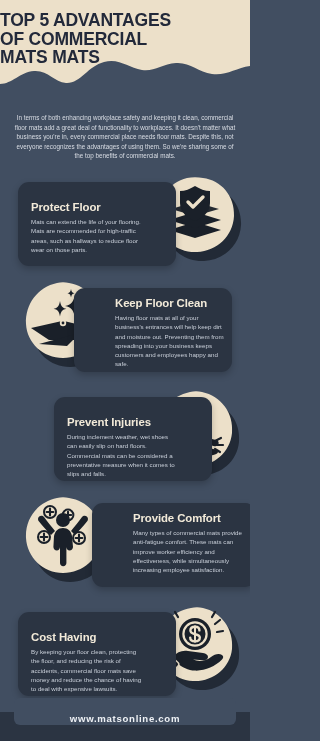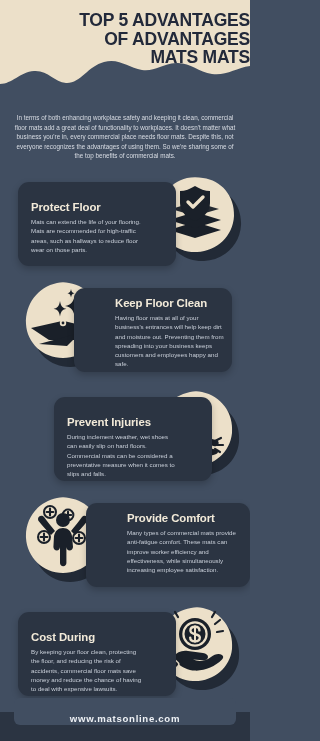--- a/index.html
+++ b/index.html
@@ -16,21 +16,21 @@
   .header{
     position:absolute;top:0;left:0;width:250px;height:104px;
     background:#ece0c9;
   }
   .header-wave{
     position:absolute;left:0;top:58px;width:250px;height:52px;
     display:block;
   }
   .title{
     position:absolute;top:11px;left:0;width:250px;
-    text-align:right;
+    text-align:left;
     font-size:17.5px;
     line-height:18.5px;
     font-weight:bold;
     letter-spacing:-0.2px;
     color:#22293a;
     font-family:"Liberation Sans",sans-serif;
   }
   .title span{display:block;}
 
   
@@ -92,21 +92,21 @@
   }
 </style>
 </head>
 <body>
 
 <div class="page">
 
   <div class="header">
     <div class="title">
       <span>TOP 5 ADVANTAGES</span>
-      <span>OF ADVANTAGES</span>
+      <span>OF COMMERCIAL</span>
       <span>MATS MATS</span>
     </div>
     <svg class="header-wave" viewBox="0 0 250 52" preserveAspectRatio="none">
       <path d="M0,26 C12,26 20,14 34,13 C48,12 54,24 66,25 C80,26 88,8 104,4
                C120,0 128,10 142,12 C154,14 162,6 176,5 C190,4 198,14 212,16
                C226,18 236,10 250,8 L250,52 L0,52 Z" fill="#414e61"></path>
     </svg>
   </div>
 
   <p class="intro">In terms of both enhancing workplace safety and keeping it clean, commercial floor mats add a great deal of functionality to workplaces. It doesn't matter what business you're in, every commercial place needs floor mats. Despite this, not everyone recognizes the advantages of using them. So we're sharing some of the top benefits of commercial mats.</p>
@@ -221,21 +221,21 @@
         <circle cx="60" cy="47" r="6"></circle>
       </g>
       <g stroke="#1a2029" stroke-width="2.1" stroke-linecap="round">
         <path d="M31,17.6 L31,24.4 M27.6,21 L34.4,21"></path>
         <path d="M49,20.8 L49,27.2 M45.8,24 L52.2,24"></path>
         <path d="M25,42.6 L25,49.4 M21.6,46 L28.4,46"></path>
         <path d="M60,43.6 L60,50.4 M56.6,47 L63.4,47"></path>
       </g>
     </svg>
   </div>
-  <div class="card right-text" style="left:86px;top:503px;width:164px;height:84px;">
+  <div class="card right-text" style="left:92px;top:503px;width:164px;height:84px;">
     <div class="card-inner" style="padding-left:41px;">
       <div class="card-title">Provide Comfort</div>
       <div class="card-body" style="width:112px;">Many types of commercial mats provide anti-fatigue comfort. These mats can improve worker efficiency and effectiveness, while simultaneously increasing employee satisfaction.</div>
     </div>
   </div>
 
   <div class="blob" style="left:151px;top:600px;">
     <svg viewBox="0 0 88 88">
       <path d="M52,8 C70,12 83,29 81,49 C79,68 62,82 42,81 C22,80 8,64 7,45
                C7,26 21,11 40,8 C44,7 48,7 52,8 Z" transform="translate(7,9)" fill="#222a36"></path>
@@ -261,21 +261,21 @@
                C57,59 55,60.4 52,60.2 L42,59.6
                C48,62 55,61 60,57 C63.6,54.2 68,53 71,55
                C72.6,56 72.6,58 71,59.6 C64,66.6 54,71 44,70.6
                C37,70.4 31,67.4 26,63 Z" fill="#1a2029"></path>
       <path d="M20,56 L27,62.6 C28,63.6 28,65 27,66 L25,68 C24,69 22.6,69 21.6,68
                L15,61.4 C14,60.4 14,59 15,58 L17,56 C18,55 19,55 20,56 Z" fill="#1a2029" stroke="#ece0c9" stroke-width="1.4"></path>
     </svg>
   </div>
   <div class="card" style="left:18px;top:612px;width:158px;height:84px;">
     <div class="card-inner">
-      <div class="card-title">Cost During</div>
+      <div class="card-title">Cost Having</div>
       <div class="card-body" style="width:114px;">By keeping your floor clean, protecting the floor, and reducing the risk of accidents, commercial floor mats save money and reduce the chance of having to deal with expensive lawsuits.</div>
     </div>
   </div>
 
   <div class="footer-band"></div>
   <div class="footer-pill">
     <span class="footer-text">www.matsonline.com</span>
   </div>
 
 </div>

